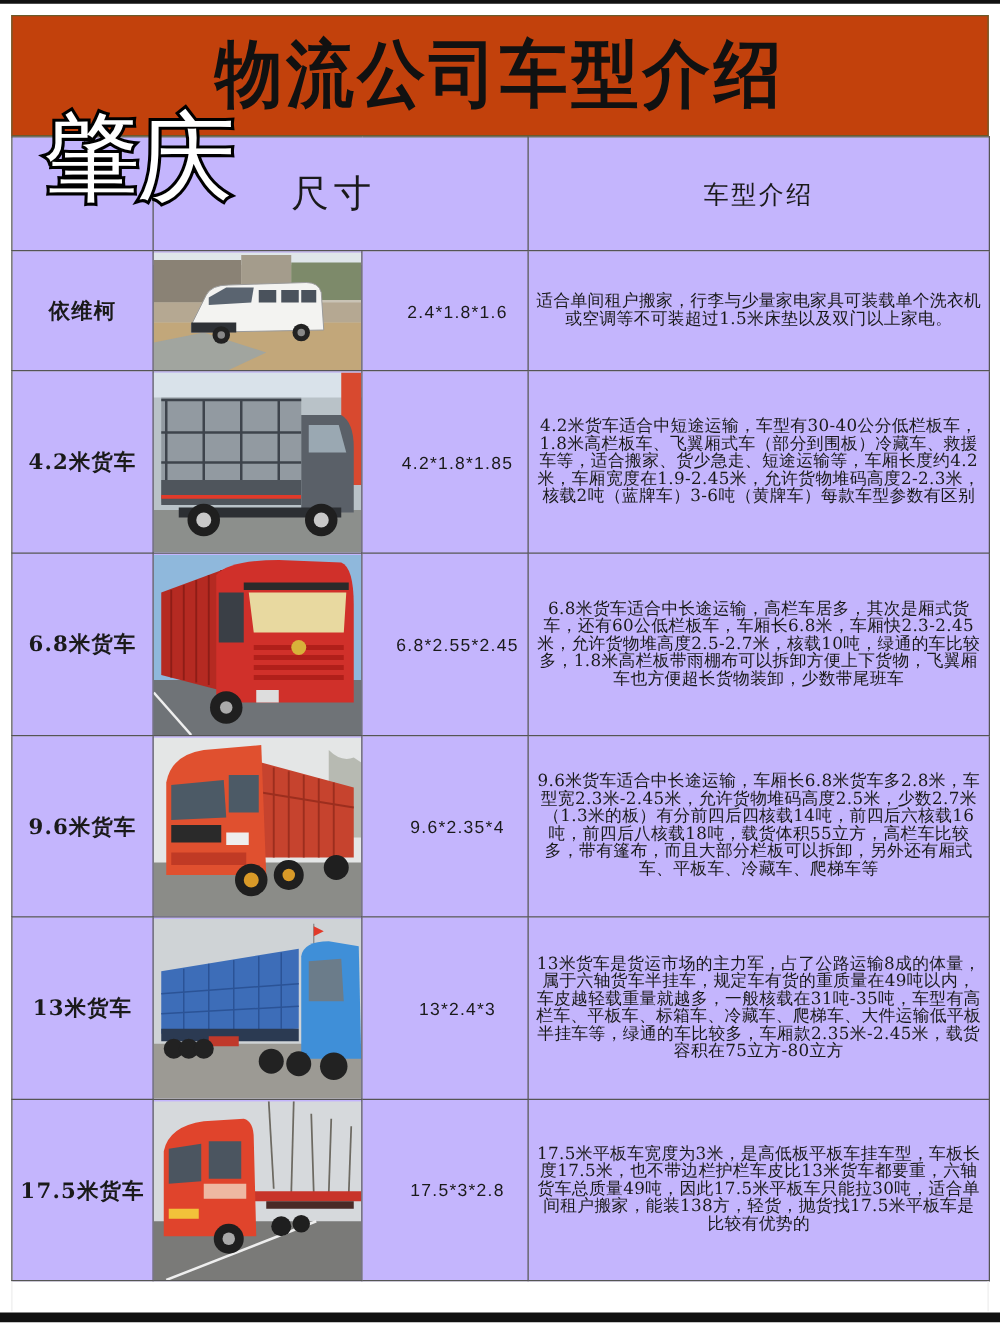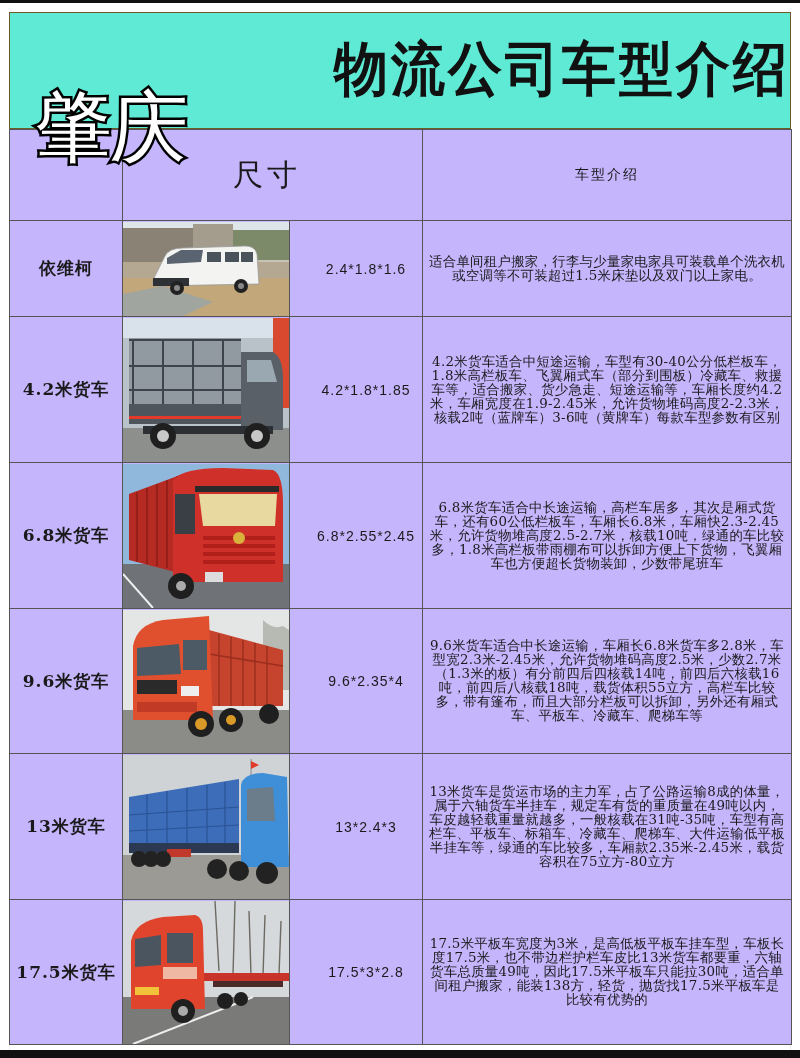--- a/index.html
+++ b/index.html
@@ -5,39 +5,39 @@
     * { box-sizing: border-box; margin: 0; padding: 0; }
     html, body { width: 800px; height: 1058px; background: #ffffff; overflow: hidden; }
     body { position: relative; font-family: "DejaVu Serif", "Liberation Serif", serif; color: #1a1a1a; }
 
     .top-bar { position: absolute; left: 0; top: 0; width: 800px; height: 3px; background: #111; }
     .bottom-bar { position: absolute; left: 0; top: 1050px; width: 800px; height: 8px; background: #111; }
 
     .sheet { position: absolute; left: 9px; top: 12px; width: 782px; }
 
     .title-band {
-      height: 117px; background: #5eead4; border: 1.5px solid #6b5a2a;
-      display: flex; align-items: center; justify-content: flex-end;
+      height: 97px; background: #c2410c; border: 1.5px solid #6b5a2a;
+      display: flex; align-items: center; justify-content: center;
     }
     .title-text {
       font-family: "DejaVu Sans", "Liberation Sans", sans-serif;
       font-size: 54px; font-weight: bold; color: #111; letter-spacing: 3px;
       transform: scaleY(1.08);
     }
 
     table.grid { border-collapse: collapse; width: 782px; table-layout: fixed; }
     table.grid td {
       border: 1.5px solid #555; text-align: center; vertical-align: middle;
       background: #c4b5fd;
     }
     col.c1 { width: 113px; } col.c2 { width: 167px; } col.c3 { width: 133px; } col.c4 { width: 369px; }
 
     .hdr-row td { height: 91px; }
     .hdr-size { font-size: 30px; text-align: left !important; padding-left: 110px; font-weight: normal; letter-spacing: 4px; }
-    .hdr-intro { font-size: 14px; letter-spacing: 2px; font-family: Liberation Serif, serif; }
+    .hdr-intro { font-size: 20px; letter-spacing: 2px; font-family: Liberation Serif, serif; }
 
     .name-cell { font-size: 17px; letter-spacing: 1px; font-weight: bold; }
     .dim-cell { font-size: 14px; letter-spacing: 1px; font-family: Liberation Sans, sans-serif; padding-left: 20px; }
     .desc-cell { font-size: 13.4px; line-height: 14px; padding: 2px 6px; letter-spacing: 0.3px; text-align: center; }
     .photo-cell { padding: 0 !important; }
     .photo { width: 166px; display: block; overflow: hidden; }
 
     .overlay-city {
       position: absolute; left: 34px; top: 88px;
       font-family: "DejaVu Sans", "Liberation Sans", sans-serif;

